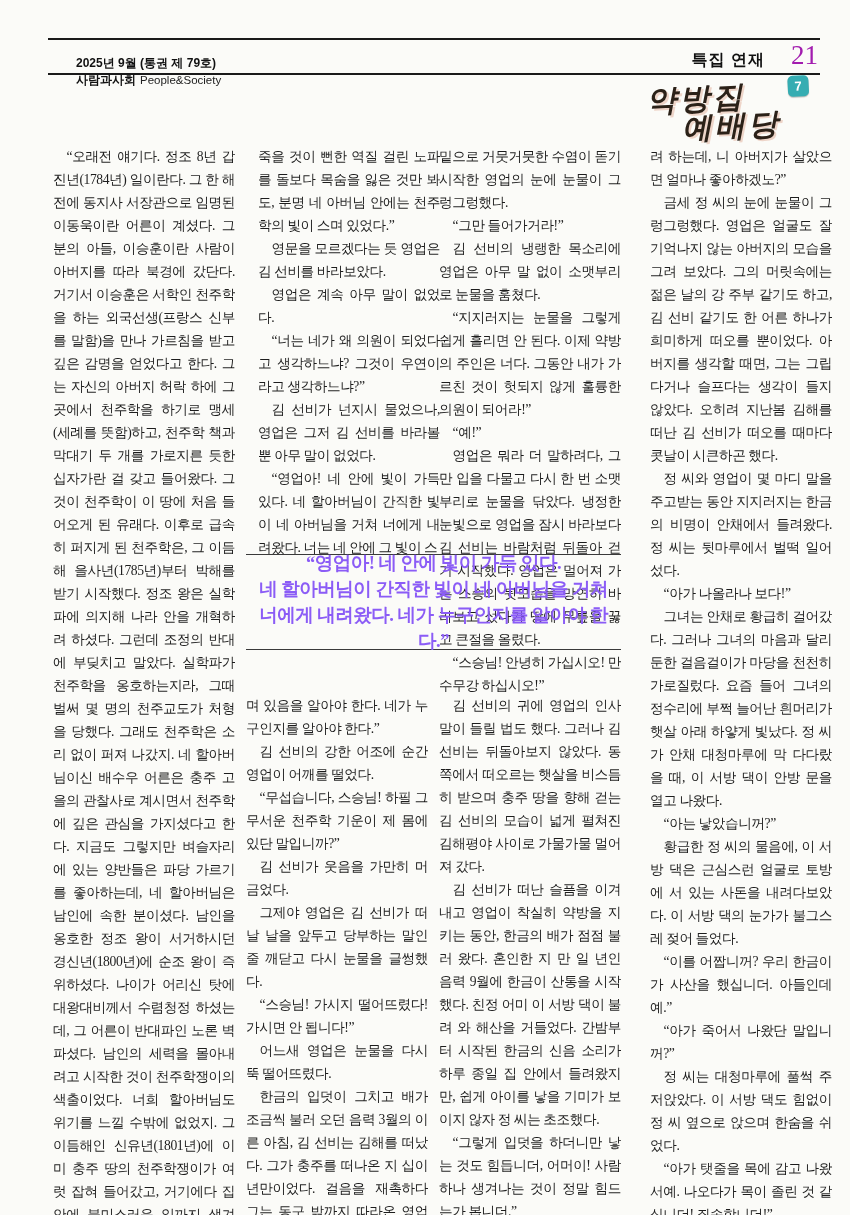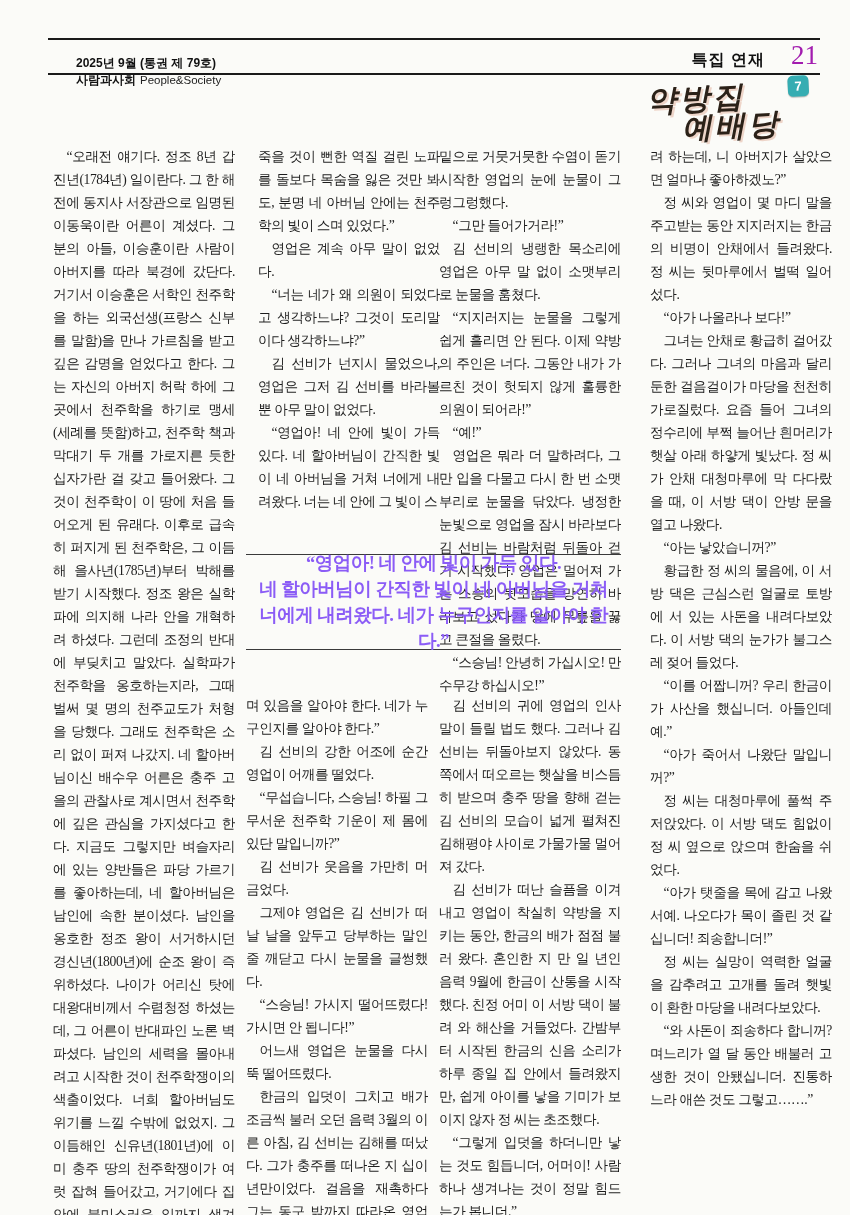--- a/index.html
+++ b/index.html
@@ -89,22 +89,23 @@
   <div class="logo-l2">예배당</div>
   <div class="badge" id="episode-badge" style="background: rgb(53, 173, 178);">7</div>
 </div>
 
 <div class="col col1">
     <p class="para">“오래전 얘기다. 정조 8년 갑진년(1784년) 일이란다. 그 한 해 전에 동지사 서장관으로 임명된 이동욱이란 어른이 계셨다. 그분의 아들, 이승훈이란 사람이 아버지를 따라 북경에 갔단다. 거기서 이승훈은 서학인 천주학을 하는 외국선생(프랑스 신부를 말함)을 만나 가르침을 받고 깊은 감명을 얻었다고 한다. 그는 자신의 아버지 허락 하에 그곳에서 천주학을 하기로 맹세(세례를 뜻함)하고, 천주학 책과 막대기 두 개를 가로지른 듯한 십자가란 걸 갖고 들어왔다. 그것이 천주학이 이 땅에 처음 들어오게 된 유래다. 이후로 급속히 퍼지게 된 천주학은, 그 이듬해 을사년(1785년)부터 박해를 받기 시작했다. 정조 왕은 실학파에 의지해 나라 안을 개혁하려 하셨다. 그런데 조정의 반대에 부딪치고 말았다. 실학파가 천주학을 옹호하는지라, 그때 벌써 몇 명의 천주교도가 처형을 당했다. 그래도 천주학은 소리 없이 퍼져 나갔지. 네 할아버님이신 배수우 어른은 충주 고을의 관찰사로 계시면서 천주학에 깊은 관심을 가지셨다고 한다. 지금도 그렇지만 벼슬자리에 있는 양반들은 파당 가르기를 좋아하는데, 네 할아버님은 남인에 속한 분이셨다. 남인을 옹호한 정조 왕이 서거하시던 경신년(1800년)에 순조 왕이 즉위하셨다. 나이가 어리신 탓에 대왕대비께서 수렴청정 하셨는데, 그 어른이 반대파인 노론 벽파셨다. 남인의 세력을 몰아내려고 시작한 것이 천주학쟁이의 색출이었다. 너희 할아버님도 위기를 느낄 수밖에 없었지. 그 이듬해인 신유년(1801년)에 이미 충주 땅의 천주학쟁이가 여럿 잡혀 들어갔고, 거기에다 집안에 불미스러운 일까지 생겨 그 어른은 어린 네 아버님을 데리고 충주 땅을 떠나셨던 것이다.”</p>
     <p class="para">꼼짝 않고 듣던 영업의 얼굴이 하얗게 질렸다. 그는 천주학에 대한 박해를 익히 들어 아는 바였다. 그런데 자신이 천주학쟁이의 자손이라니……. 그는 말문을 급히 열었다.</p>
   </div>
 <div class="col col2a">
     <p class="para cont">죽을 것이 뻔한 역질 걸린 노파를 돌보다 목숨을 잃은 것만 봐도, 분명 네 아버님 안에는 천주학의 빛이 스며 있었다.”</p>
+    <p class="para">영문을 모르겠다는 듯 영업은 김 선비를 바라보았다.</p>
     <p class="para">영업은 계속 아무 말이 없었다.</p>
-    <p class="para">“너는 네가 왜 의원이 되었다고 생각하느냐? 그것이 도리말이다 생각하느냐?”</p>
+    <p class="para">“너는 네가 왜 의원이 되었다고 생각하느냐? 그것이 우연이라고 생각하느냐?”</p>
     <p class="para">김 선비가 넌지시 물었으나, 영업은 그저 김 선비를 바라볼 뿐 아무 말이 없었다.</p>
     <p class="para">“영업아! 네 안에 빛이 가득 있다. 네 할아버님이 간직한 빛이 네 아버님을 거쳐 너에게 내려왔다. 너는 네 안에 그 빛이 스</p>
   </div>
 <div class="col col2b">
     <p class="para cont">며 있음을 알아야 한다. 네가 누구인지를 알아야 한다.”</p>
     <p class="para">김 선비의 강한 어조에 순간 영업이 어깨를 떨었다.</p>
     <p class="para">“무섭습니다, 스승님! 하필 그 무서운 천주학 기운이 제 몸에 있단 말입니까?”</p>
     <p class="para">김 선비가 웃음을 가만히 머금었다.</p>
     <p class="para">그제야 영업은 김 선비가 떠날 날을 앞두고 당부하는 말인 줄 깨닫고 다시 눈물을 글썽했다.</p>
     <p class="para">“스승님! 가시지 떨어뜨렸다! 가시면 안 됩니다!”</p>
@@ -121,20 +122,21 @@
     <p class="para">“스승님! 안녕히 가십시오! 만수무강 하십시오!”</p>
   </div>
 <div class="col col3b">
     <p class="para">김 선비의 귀에 영업의 인사말이 들릴 법도 했다. 그러나 김 선비는 뒤돌아보지 않았다. 동쪽에서 떠오르는 햇살을 비스듬히 받으며 충주 땅을 향해 걷는 김 선비의 모습이 넓게 펼쳐진 김해평야 사이로 가물가물 멀어져 갔다.</p>
     <p class="para">김 선비가 떠난 슬픔을 이겨 내고 영업이 착실히 약방을 지키는 동안, 한금의 배가 점점 불러 왔다. 혼인한 지 만 일 년인 음력 9월에 한금이 산통을 시작했다. 친정 어미 이 서방 댁이 불려 와 해산을 거들었다. 간밤부터 시작된 한금의 신음 소리가 하루 종일 집 안에서 들려왔지만, 쉽게 아이를 낳을 기미가 보이지 않자 정 씨는 초조했다.</p>
     <p class="para">“그렇게 입덧을 하더니만 낳는 것도 힘듭니더, 어머이! 사람 하나 생겨나는 것이 정말 힘드는가 봅니더.”</p>
     <p class="para">정 씨는 첫아이를 기다리느라 밤사이 얼굴까지 수척해진 아들을 측은한 듯 바라보았다.</p>
   </div>
 <div class="col col4">
     <p class="para cont">려 하는데, 니 아버지가 살았으면 얼마나 좋아하겠노?”</p>
+    <p class="para">금세 정 씨의 눈에 눈물이 그렁그렁했다. 영업은 얼굴도 잘 기억나지 않는 아버지의 모습을 그려 보았다. 그의 머릿속에는 젊은 날의 강 주부 같기도 하고, 김 선비 같기도 한 어른 하나가 희미하게 떠오를 뿐이었다. 아버지를 생각할 때면, 그는 그립다거나 슬프다는 생각이 들지 않았다. 오히려 지난봄 김해를 떠난 김 선비가 떠오를 때마다 콧날이 시큰하곤 했다.</p>
     <p class="para">정 씨와 영업이 몇 마디 말을 주고받는 동안 지지러지는 한금의 비명이 안채에서 들려왔다. 정 씨는 뒷마루에서 벌떡 일어섰다.</p>
     <p class="para">“아가 나올라나 보다!”</p>
     <p class="para">그녀는 안채로 황급히 걸어갔다. 그러나 그녀의 마음과 달리 둔한 걸음걸이가 마당을 천천히 가로질렀다. 요즘 들어 그녀의 정수리에 부쩍 늘어난 흰머리가 햇살 아래 하얗게 빛났다. 정 씨가 안채 대청마루에 막 다다랐을 때, 이 서방 댁이 안방 문을 열고 나왔다.</p>
     <p class="para">“아는 낳았습니꺼?”</p>
     <p class="para">황급한 정 씨의 물음에, 이 서방 댁은 근심스런 얼굴로 토방에 서 있는 사돈을 내려다보았다. 이 서방 댁의 눈가가 불그스레 젖어 들었다.</p>
     <p class="para">“이를 어짭니꺼? 우리 한금이가 사산을 했십니더. 아들인데예.”</p>
     <p class="para">“아가 죽어서 나왔단 말입니꺼?”</p>
     <p class="para">정 씨는 대청마루에 풀썩 주저앉았다. 이 서방 댁도 힘없이 정 씨 옆으로 앉으며 한숨을 쉬었다.</p>
     <p class="para">“아가 탯줄을 목에 감고 나왔서예. 나오다가 목이 졸린 것 같십니더! 죄송합니더!”</p>
     <p class="para">정 씨는 실망이 역력한 얼굴을 감추려고 고개를 돌려 햇빛이 환한 마당을 내려다보았다.</p>

